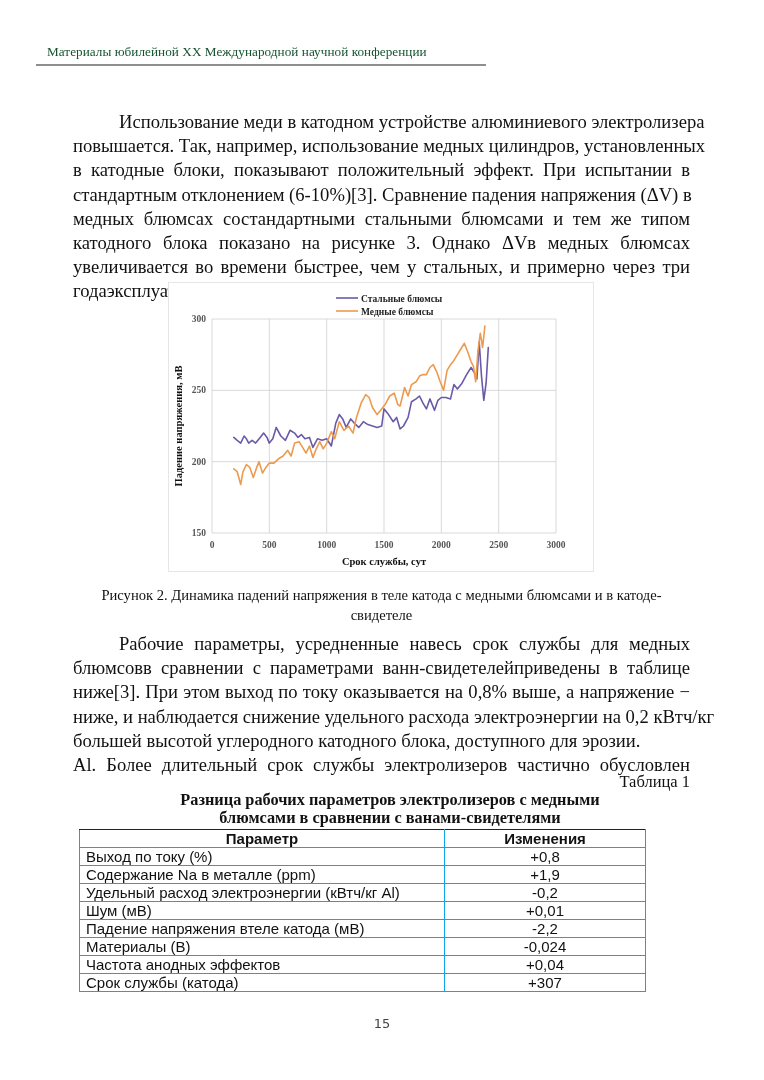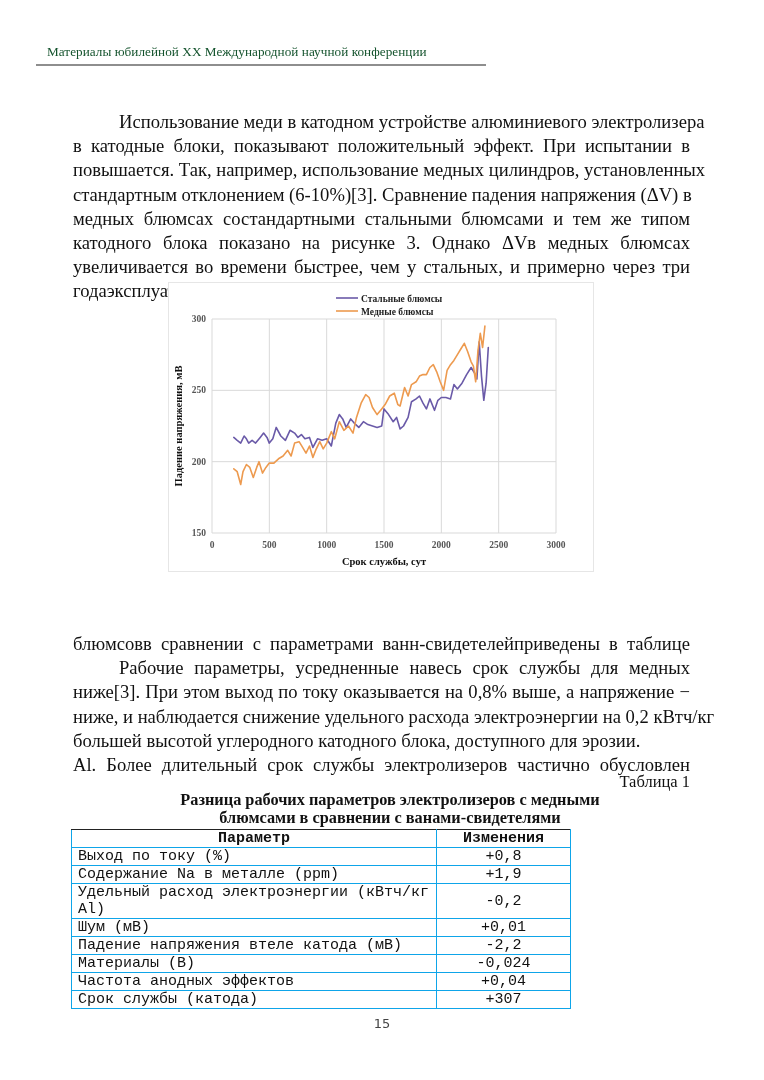--- a/index.html
+++ b/index.html
@@ -34,22 +34,22 @@
 
   .table-number {
     position: absolute; left: 500px; top: 772px; width: 190px; text-align: right;
     font-family: "Liberation Serif", serif; font-size: 16.5px;
   }
   .table-title {
     position: absolute; left: 150px; top: 791px; width: 480px; text-align: center;
     font-family: "Liberation Serif", serif; font-weight: bold; font-size: 16.3px; line-height: 18px;
   }
   .data-table {
-    position: absolute; left: 71px; top: 829px; width: 500px; border-collapse: collapse;
-    font-family: Liberation Mono, monospace; font-size: 15px;
+    position: absolute; left: 79px; top: 829px; width: 567px; border-collapse: collapse;
+    font-family: Liberation Sans, sans-serif; font-size: 15px;
   }
   .data-table th, .data-table td { border: 1px solid #0ea5e9; padding: 0 6px; height: 17px; line-height: 17px; }
   .data-table th { font-weight: bold; text-align: center; }
   .data-table td.param { text-align: left; width: 352px; }
   .data-table td.change { text-align: center; }
   .data-table thead th { border-top: 1.5px solid #222; }
 
   .page-number {
     position: absolute; left: 362px; top: 1016px; width: 40px; text-align: center;
     font-family: "DejaVu Sans", sans-serif; font-size: 13px; color: #444;
@@ -58,22 +58,22 @@
 </head>
 <body>
 
 <div class="page">
 
   <div class="running-header">Материалы юбилейной XX Международной научной конференции</div>
   <div class="header-rule"></div>
 
   <div class="body-text" id="para1">
     <span class="line indent">Использование меди в катодном устройстве алюминиевого электролизера</span>
+    <span class="line">повышается. Так, например, использование медных цилиндров, установленных</span>
     <span class="line">в катодные блоки, показывают положительный эффект. При испытании в</span>
-    <span class="line">повышается. Так, например, использование медных цилиндров, установленных</span>
     <span class="line">стандартным отклонением (6-10%)[3]. Сравнение падения напряжения (ΔV) в</span>
     <span class="line">медных блюмсах состандартными стальными блюмсами и тем же типом</span>
     <span class="line">катодного блока показано на рисунке 3. Однако ΔVв медных блюмсах</span>
     <span class="line">увеличивается во времени быстрее, чем у стальных, и примерно через три</span>
     <span class="line last">годаэксплуатации эти величиныстановятся одинаковыми[3].</span>
   </div>
 
   <div class="figure-frame">
     <svg id="chart-svg" width="424" height="288">
       <g id="grid-layer">
@@ -110,24 +110,28 @@
         </g>
       <g id="legend-layer">
           <line x1="167" x2="189" y1="15" y2="15" stroke="#6a5aa8" stroke-width="1.6"></line>
           <text x="192" y="18.5" style="font-family:&quot;Liberation Serif&quot;,serif;font-size:9.5px;font-weight:bold;fill:#222;">Стальные блюмсы</text>
           <line x1="167" x2="189" y1="28" y2="28" stroke="#ed9a4f" stroke-width="1.6"></line>
           <text x="192" y="31.5" style="font-family:&quot;Liberation Serif&quot;,serif;font-size:9.5px;font-weight:bold;fill:#222;">Медные блюмсы</text>
         </g>
     </svg>
   </div>
 
+  <div class="caption">
+    <div>Рисунок 2. Динамика падений напряжения в теле катода с медными блюмсами и в катоде-</div>
+    <div>свидетеле</div>
+  </div>
 
   <div class="body-text" id="para2">
+    <span class="line indent">Рабочие параметры, усредненные навесь срок службы для медных</span>
     <span class="line">блюмсовв сравнении с параметрами ванн-свидетелейприведены в таблице</span>
-    <span class="line indent">Рабочие параметры, усредненные навесь срок службы для медных</span>
     <span class="line">ниже[3]. При этом выход по току оказывается на 0,8% выше, а напряжение −</span>
     <span class="line">ниже, и наблюдается снижение удельного расхода электроэнергии на 0,2 кВтч/кг</span>
     <span class="line last">большей высотой углеродного катодного блока, доступного для эрозии.</span>
     <span class="line">Al. Более длительный срок службы электролизеров частично обусловлен</span>
   </div>
 
   <div class="table-number">Таблица 1</div>
   <div class="table-title">
     <div>Разница рабочих параметров электролизеров с медными</div>
     <div>блюмсами в сравнении с ванами-свидетелями</div>

